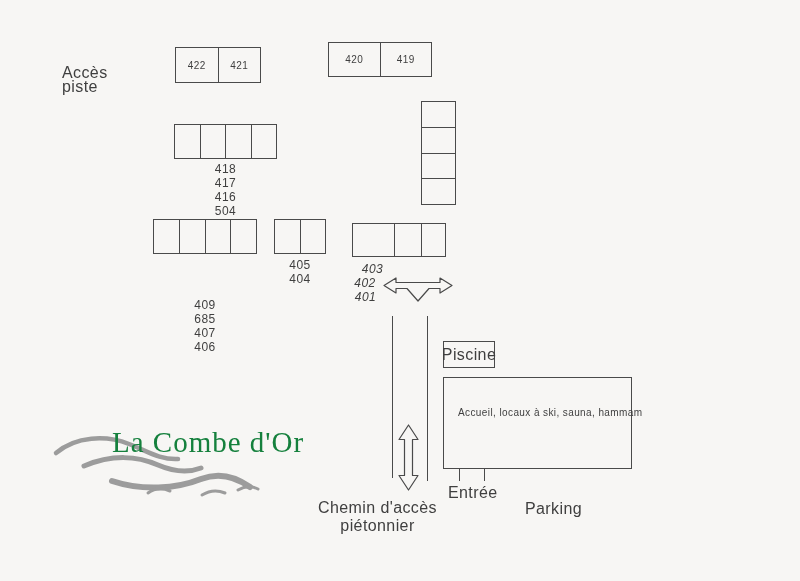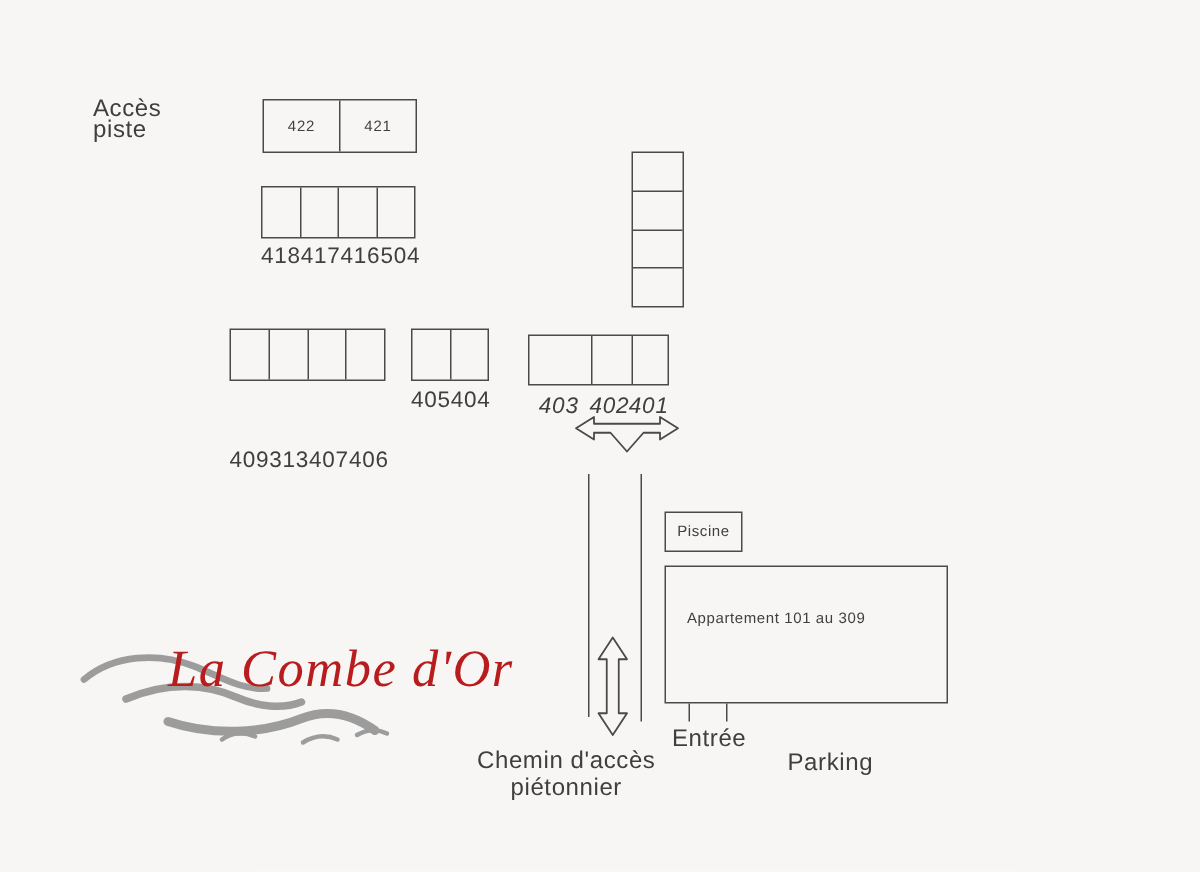--- a/index.html
+++ b/index.html
@@ -12,59 +12,63 @@
     overflow:hidden;
   }
   .txt{position:absolute;font-size:16px;letter-spacing:.4px;color:#3f3f3f;}
   .box{position:absolute;border:1px solid #4a4a4a;background:transparent;box-sizing:border-box;}
   
   .hrow{display:flex;}
   .hrow .cell{flex:1;border-right:1px solid #4a4a4a;display:flex;align-items:center;justify-content:center;font-size:10px;letter-spacing:.5px;}
   .hrow .cell:last-child{border-right:none;}
   .hrow.uneq .cell{flex:none;}
   
-  .lblrow{position:absolute;display:flex;font-size:15px;letter-spacing:.5px;}
+  .lblrow{position:absolute;display:flex;font-size:12px;letter-spacing:.5px;flex-direction:column;}
   .lblrow span{flex:1;text-align:center;}
   .lblrow.uneq span{flex:none;text-align:center;font-style:italic;}
   
   .vcol{display:flex;flex-direction:column;}
   .vcol .vcell{flex:1;border-bottom:1px solid #4a4a4a;}
   .vcol .vcell:last-child{border-bottom:none;}
   .vlbls{position:absolute;display:flex;flex-direction:column;font-size:10px;letter-spacing:.5px;}
   .vlbls span{flex:1;display:flex;align-items:center;justify-content:flex-end;}
   .thinline{position:absolute;width:1px;background:#4a4a4a;}
   .tick{position:absolute;width:1px;background:#4a4a4a;}
   .arrow-svg{position:absolute;}
   .arrow-svg polygon{fill:#f7f6f4;stroke:#4a4a4a;stroke-width:1.2;stroke-linejoin:round;}
   #logo-text{
     position:absolute;left:112px;top:426px;
     font-family:"Liberation Serif","DejaVu Serif",serif;
-    font-style:italic;font-size:35px;letter-spacing:1px;
-    color:#b91c1c;white-space:nowrap;
+    font-size:29px;letter-spacing:1px;
+    color:#15803d;white-space:nowrap;
   }
   #wave-svg{position:absolute;left:50px;top:432px;}
   #wave-svg path{fill:none;stroke:#9c9c9c;stroke-linecap:round;}
   #main-building-text{position:absolute;left:458px;top:403px;font-size:10px;letter-spacing:.4px;line-height:20px;}
-  #piscine-box{display:flex;align-items:center;justify-content:center;font-size:10px;letter-spacing:.4px;}
+  #piscine-box{display:flex;align-items:center;justify-content:center;font-size:16px;letter-spacing:.4px;}
 </style>
 </head>
 <body>
 
 <div id="canvas">
 
   <div class="txt" style="left:62px;top:66px;line-height:14px;">
     <div>Accès</div>
     <div>piste</div>
   </div>
 
-  <div class="box hrow" style="left:175px;top:47px;width:103px;height:36px;margin-top:19px;">
+  <div class="box hrow" style="left:175px;top:47px;width:86px;height:36px;">
     <div class="cell">422</div>
     <div class="cell">421</div>
   </div>
 
+  <div class="box hrow" style="left:328px;top:42px;width:104px;height:35px;">
+    <div class="cell">420</div>
+    <div class="cell">419</div>
+  </div>
 
   <div class="box vcol" style="left:421px;top:101px;width:35px;height:104px;">
     <div class="vcell"></div>
     <div class="vcell"></div>
     <div class="vcell"></div>
     <div class="vcell"></div>
   </div>
 
   <div class="box hrow" style="left:174px;top:124px;width:103px;height:35px;">
     <div class="cell"></div>
@@ -80,21 +84,21 @@
   </div>
 
   <div class="box hrow" style="left:153px;top:219px;width:104px;height:35px;">
     <div class="cell"></div>
     <div class="cell"></div>
     <div class="cell"></div>
     <div class="cell"></div>
   </div>
   <div class="lblrow" style="left:153px;top:258px;width:104px;margin-top:40px;">
     <span>409</span>
-    <span>313</span>
+    <span>685</span>
     <span>407</span>
     <span>406</span>
   </div>
 
   <div class="box hrow" style="left:274px;top:219px;width:52px;height:35px;">
     <div class="cell"></div>
     <div class="cell"></div>
   </div>
   <div class="lblrow" style="left:274px;top:258px;width:52px;">
     <span>405</span>
@@ -122,21 +126,21 @@
   <svg class="arrow-svg" style="left:398px;top:424px;" width="21" height="67" viewBox="0 0 21 67">
     <polygon points="10.5,1 20,15.5 14.5,15.5 14.5,51.5 20,51.5 10.5,66 1,51.5 6.5,51.5 6.5,15.5 1,15.5"></polygon>
   </svg>
 
   <div class="box" id="piscine-box" style="left:443px;top:341px;width:52px;height:27px;">
     <span>Piscine</span>
   </div>
 
   <div class="box" style="left:443px;top:377px;width:189px;height:92px;"></div>
   <div id="main-building-text">
-    <div>Appartement 101 au 309</div>
+    <div>Accueil, locaux à ski, sauna, hammam</div>
   </div>
 
   <div class="tick" style="left:459px;top:469px;height:12px;"></div>
   <div class="tick" style="left:484px;top:469px;height:12px;"></div>
   <div class="txt" style="left:448px;top:484px;width:48px;text-align:center;">Entrée</div>
 
   <div class="txt" style="left:525px;top:500px;width:54px;text-align:center;">Parking</div>
 
   <div class="txt" style="left:315px;top:499px;width:125px;text-align:center;">Chemin d'accès piétonnier</div>
 

